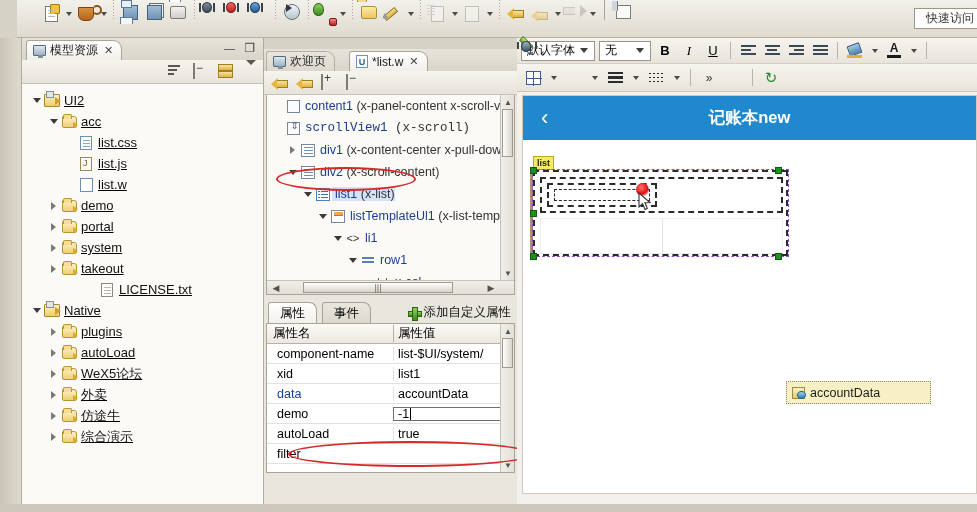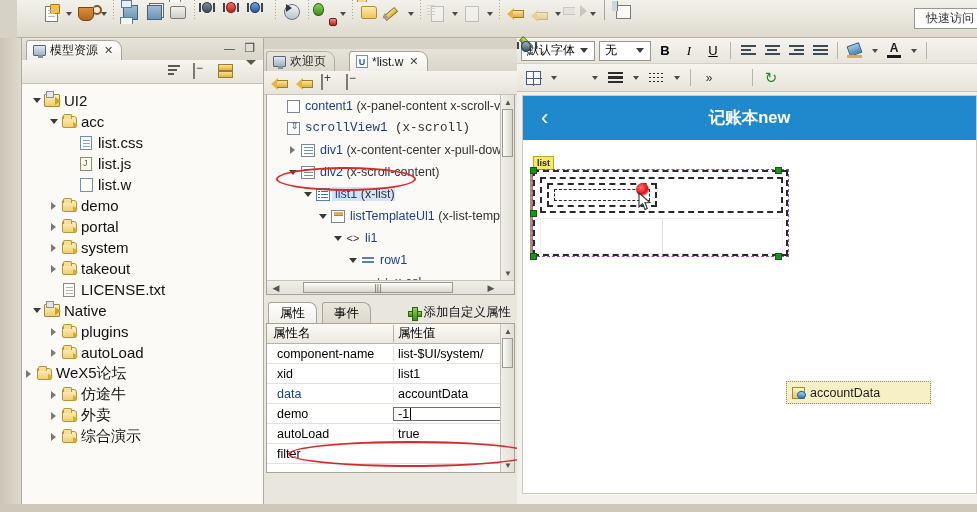--- a/index.html
+++ b/index.html
@@ -143,21 +143,21 @@
   .ic-link:before,.ic-link:after { content:""; position:absolute; left:0; width:13px;height:5px;
     background:linear-gradient(#fae29a,#e1b341); border:1px solid #9d7f24; }
   .ic-link:before { top:0; } .ic-link:after { top:7px; }
   .ic-sort { width:16px;height:14px; }
   .ic-sort i { position:absolute; left:0; height:2px; background:#5b5851; }
   .ic-sort i:nth-child(1){ top:1px; width:12px; }
   .ic-sort i:nth-child(2){ top:5px; width:9px; }
   .ic-sort i:nth-child(3){ top:9px; width:6px; }
   .ic-menu-tri { width:0;height:0;border-left:6px solid transparent;border-right:6px solid transparent;border-top:6px solid #5b5851; }
 
-  .tree { flex: 1; background: #fbfaf7; overflow: hidden; padding-top: 6px; font-size: 15px; }
+  .tree { flex: 1; background: #fbfaf7; overflow: hidden; padding-top: 6px; font-size: 13px; text-decoration: underline; }
   .trow { height: 21px; display: flex; align-items: center; white-space: nowrap; }
   .twist { width: 13px; display:flex; align-items:center; justify-content:center; flex: none; }
   .twist.closed:after { content:""; width:0;height:0;border-left:5px solid #7d7a72;
     border-top:4px solid transparent;border-bottom:4px solid transparent; }
   .twist.open:after { content:""; width:0;height:0;border-top:5px solid #3a3a3a;
     border-left:4px solid transparent;border-right:4px solid transparent; }
   .twist.none:after { content:""; }
   .ticon { width: 18px; flex: none; display:flex; align-items:center; justify-content:center; }
   .tlabel { padding-left: 3px; color: #111; }
 
@@ -534,21 +534,21 @@
           </span>
           <span class="tlabel">system</span>
         </div>
         <div class="trow" style="padding-left: 25px;">
           <span class="twist closed"></span>
           <span class="ticon">
             <span class="fi-folder" style="position: relative;"></span>
           </span>
           <span class="tlabel">takeout</span>
         </div>
-        <div class="trow" style="padding-left: 25px;">
+        <div class="trow" style="padding-left: 39px; margin-left: 24px;">
           <span class="twist none"></span>
           <span class="ticon">
             <span class="fi-txt" style="position: relative;"></span>
           </span>
           <span class="tlabel">LICENSE.txt</span>
         </div>
         <div class="trow" style="padding-left: 8px;">
           <span class="twist open"></span>
           <span class="ticon">
             <span class="fi-proj" style="position: relative;"></span>
@@ -562,40 +562,40 @@
           </span>
           <span class="tlabel">plugins</span>
         </div>
         <div class="trow" style="padding-left: 25px;">
           <span class="twist closed"></span>
           <span class="ticon">
             <span class="fi-folder" style="position: relative;"></span>
           </span>
           <span class="tlabel">autoLoad</span>
         </div>
-        <div class="trow" style="">
+        <div class="trow" style="padding-left: 25px;">
           <span class="twist closed"></span>
           <span class="ticon">
             <span class="fi-folder" style="position: relative;"></span>
           </span>
           <span class="tlabel">WeX5论坛</span>
         </div>
         <div class="trow" style="padding-left: 25px;">
           <span class="twist closed"></span>
           <span class="ticon">
             <span class="fi-folder" style="position: relative;"></span>
           </span>
+          <span class="tlabel">外卖</span>
+        </div>
+        <div class="trow" style="padding-left: 25px;">
+          <span class="twist closed"></span>
+          <span class="ticon">
+            <span class="fi-folder" style="position: relative;"></span>
+          </span>
           <span class="tlabel">仿途牛</span>
-        </div>
-        <div class="trow" style="padding-left: 25px;">
-          <span class="twist closed"></span>
-          <span class="ticon">
-            <span class="fi-folder" style="position: relative;"></span>
-          </span>
-          <span class="tlabel">外卖</span>
         </div>
         <div class="trow" style="padding-left: 25px;">
           <span class="twist closed"></span>
           <span class="ticon">
             <span class="fi-folder" style="position: relative;"></span>
           </span>
           <span class="tlabel">综合演示</span>
         </div>
       </div>
   </div>

